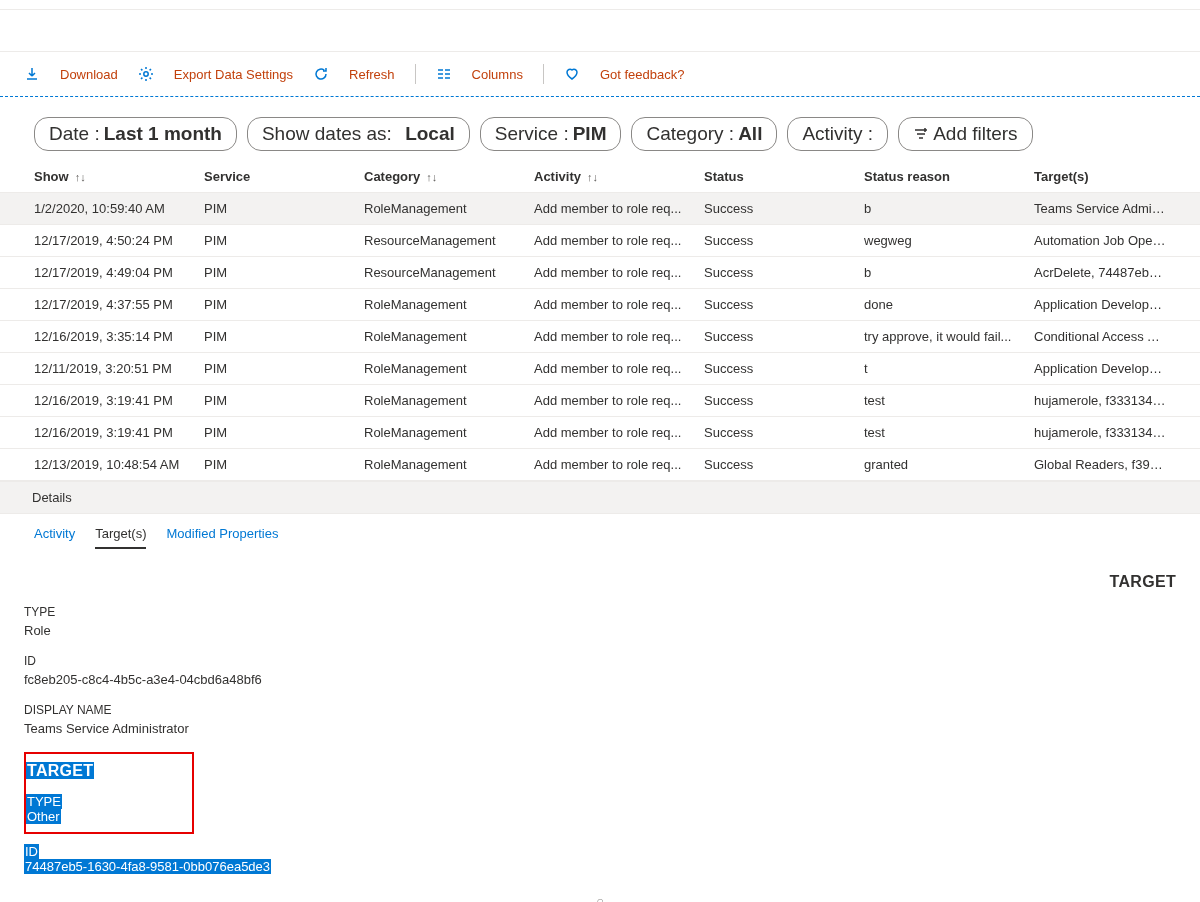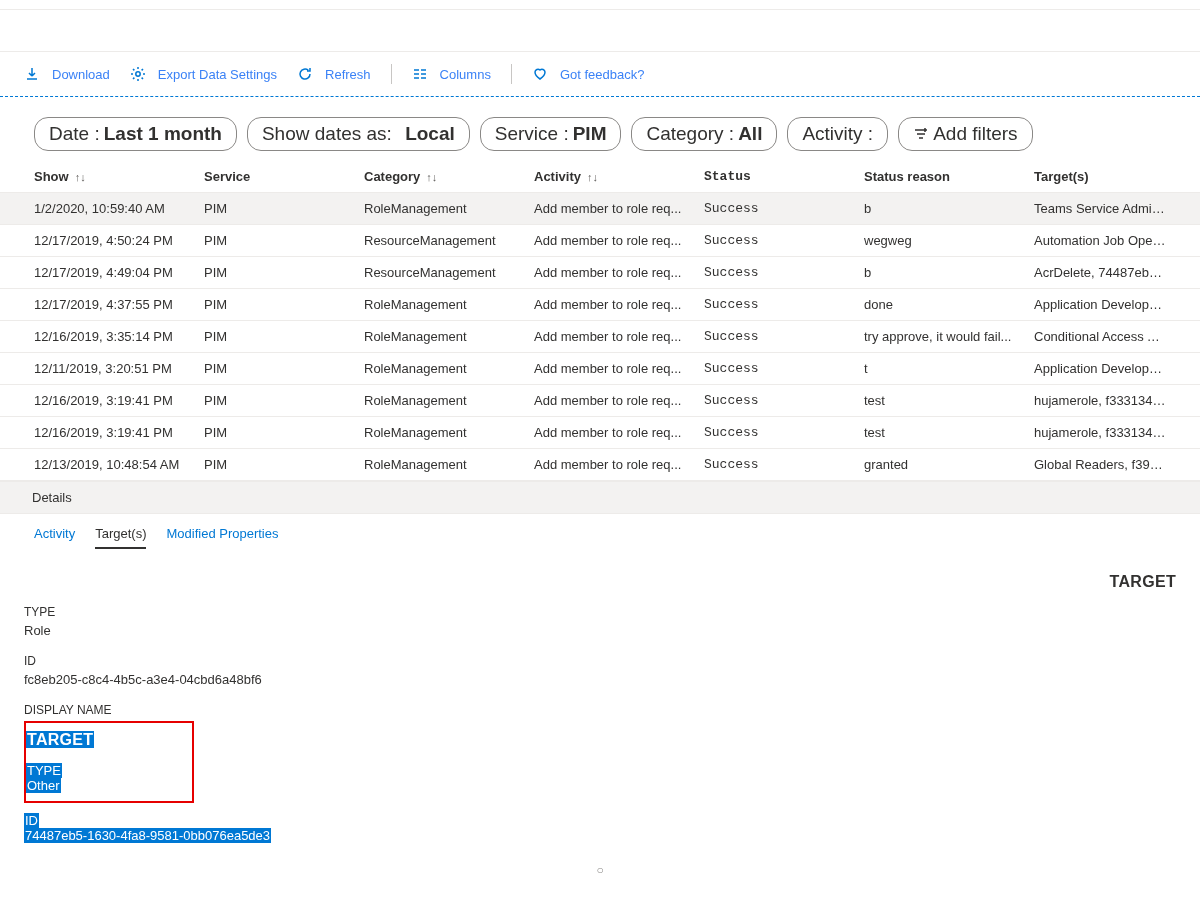--- a/index.html
+++ b/index.html
@@ -15,22 +15,22 @@
   .toolbar {
     display: flex;
     align-items: center;
     padding: 12px 24px;
     gap: 20px;
     border-bottom: 1px dashed #0078d4;
   }
   .toolbar .item {
     display: flex;
     align-items: center;
-    gap: 12px;
-    color: #3b82f6;
+    gap: 20px;
+    color: #c2410c;
     cursor: pointer;
     text-align: center;
   }
   .toolbar .sep {
     width: 1px; height: 20px; background: #c8c6c4;
   }
   .icon { width: 16px; height: 16px; display: inline-flex; align-items: center; justify-content: center; }
   .icon svg { stroke: #0078d4; fill: none; stroke-width: 1.5; }
   .filters {
     display: flex;
@@ -56,21 +56,21 @@
   .thead {
     display: flex;
     padding: 8px 24px 8px 34px;
     font-weight: 600;
     border-bottom: 1px solid #edebe9;
   }
   .col-date { width: 170px; }
   .col-service { width: 160px; }
   .col-category { width: 170px; }
   .col-activity { width: 170px; }
-  .col-status { width: 160px; font-family: Liberation Mono, monospace; }
+  .col-status { width: 160px; }
   .col-reason { width: 170px; }
   .col-targets { flex: 1; }
   .sort { color: #605e5c; font-size: 11px; margin-left: 6px; }
   .row {
     display: flex;
     padding: 8px 24px 8px 34px;
     border-bottom: 1px solid #edebe9;
     cursor: pointer;
   }
   .row.selected { background: #f3f2f1; }
@@ -308,20 +308,21 @@
   <div class="tab">Modified Properties</div>
 </div>
 
 <div class="details-body">
   <div class="group-title">TARGET</div>
   <div class="field-label">TYPE</div>
   <div class="field-value">Role</div>
   <div class="field-label">ID</div>
   <div class="field-value">fc8eb205-c8c4-4b5c-a3e4-04cbd6a48bf6</div>
   <div class="field-label">DISPLAY NAME</div>
+  <div class="field-value">Teams Service Administrator</div>
 
   <div class="highlight-box">
     <div class="sel-block"><span class="sel group-title" style="font-weight:700">TARGET</span></div>
     <div class="sel-block">
       <span class="sel">TYPE</span><br>
       <span class="sel">Other</span>
     </div>
   </div>
   <div style="height:10px"></div>
   <div><span class="sel">ID</span></div>

